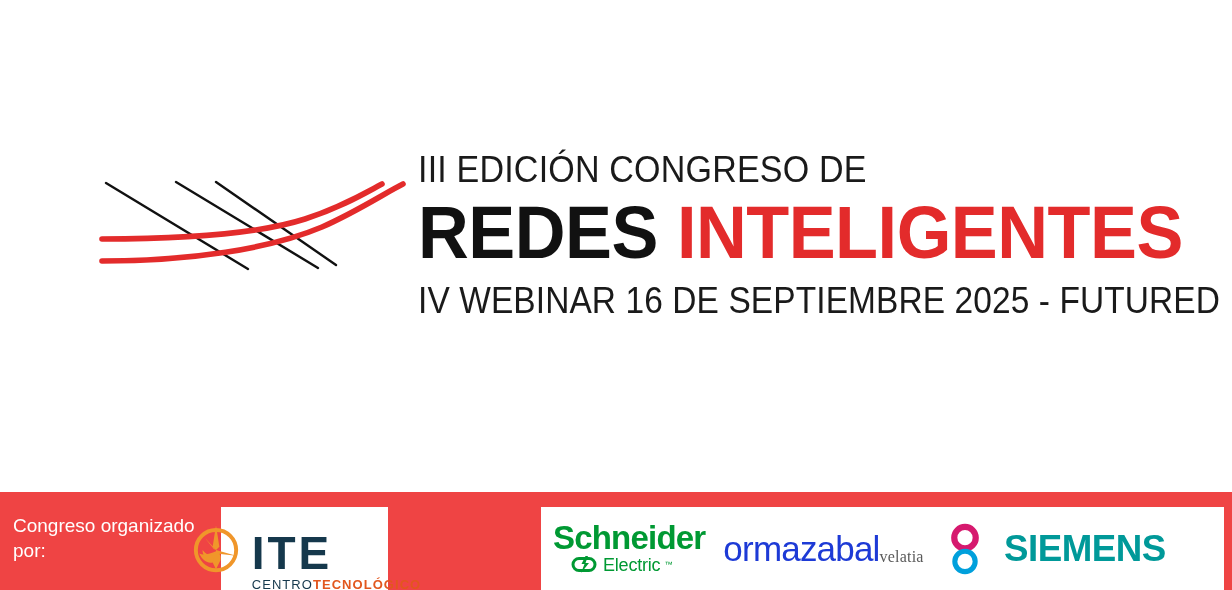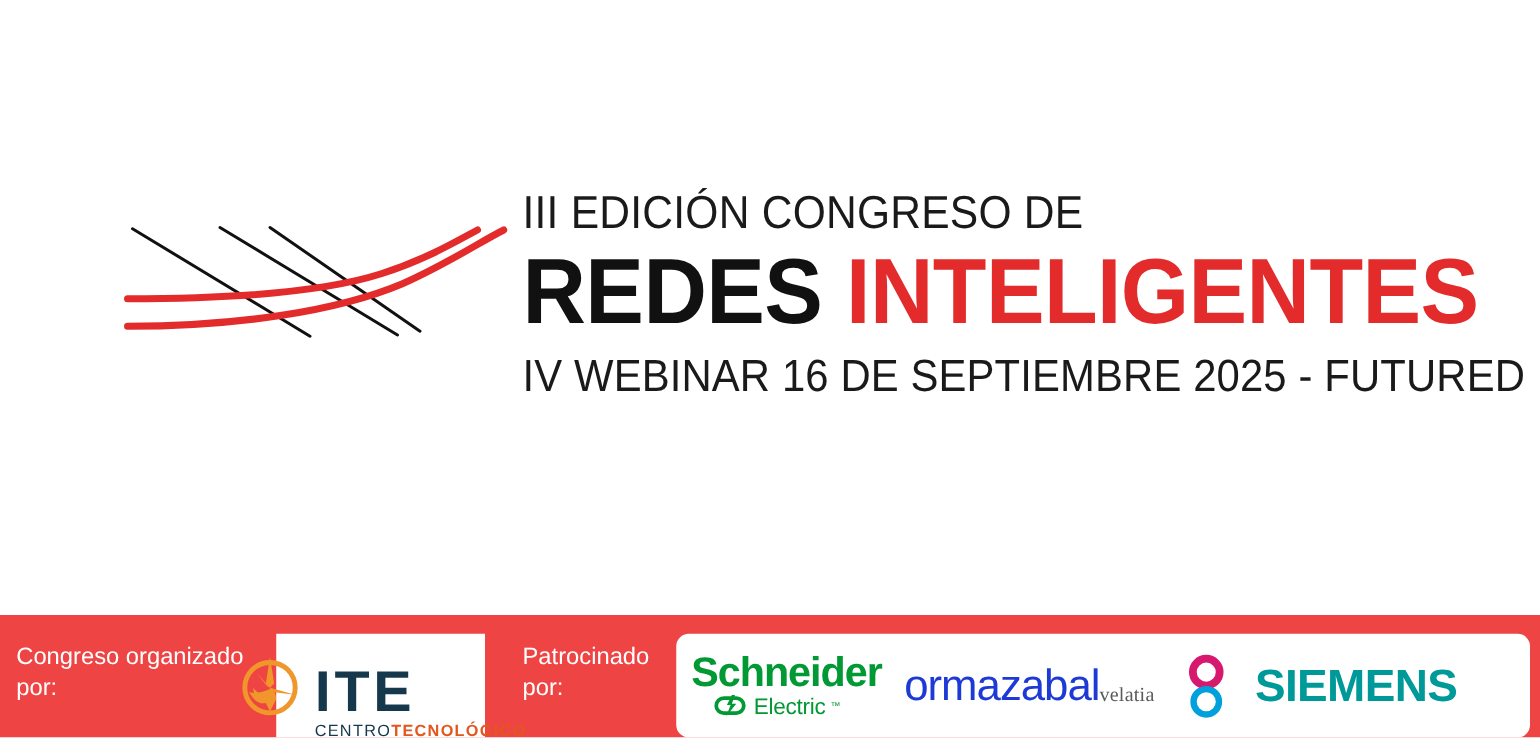--- a/index.html
+++ b/index.html
@@ -133,21 +133,20 @@
     top: 15px;
     width: 683px;
     height: 83px;
     background: #ffffff;
     display: flex;
     align-items: center;
     justify-content: flex-start;
     gap: 0px;
     padding-left: 8px;
     box-sizing: border-box;
-    border-radius: 10px;
   }
 
   
   .ite-logo {
     display: flex;
     align-items: center;
     gap: 8px;
   }
   .ite-mark { width: 56px; height: 56px; flex: none; }
   .ite-mark svg { display: block; width: 100%; height: 100%; }
@@ -308,21 +307,20 @@
           <path d="M26 52 C 32 60, 40 64, 48 62 L 44 72 C 34 72, 26 64, 26 52 Z" fill="#F0962A"></path>
         </svg>
       </span>
       <span class="ite-text">
         <span class="ite-word">ITE</span>
         <span class="ite-tag"><span class="t1">CENTRO</span><span class="t2">TECNOLÓGICO</span></span>
       </span>
     </div>
   </div>
 
-  <div id="sponsor-label" class="footer-label">Patrocinado por:</div>
 
   <div id="sponsors-plate">
 
     <div class="schneider">
       <span class="sch-top">Schneider</span>
       <span class="sch-bottom">
         <span class="sch-glyph">
           <svg viewBox="0 0 60 42" xmlns="http://www.w3.org/2000/svg" aria-hidden="true">
             <path d="M20 6 a15 15 0 0 0 0 30 h20 a15 15 0 0 0 0 -30 h-20 z M20 12 h20 a9 9 0 0 1 0 18 h-20 a9 9 0 0 1 0 -18 z" fill="#009933"></path>
             <path d="M33 4 L25 20 L31 20 L24 38 L40 18 L33 18 L38 4 Z" fill="#009933"></path>

